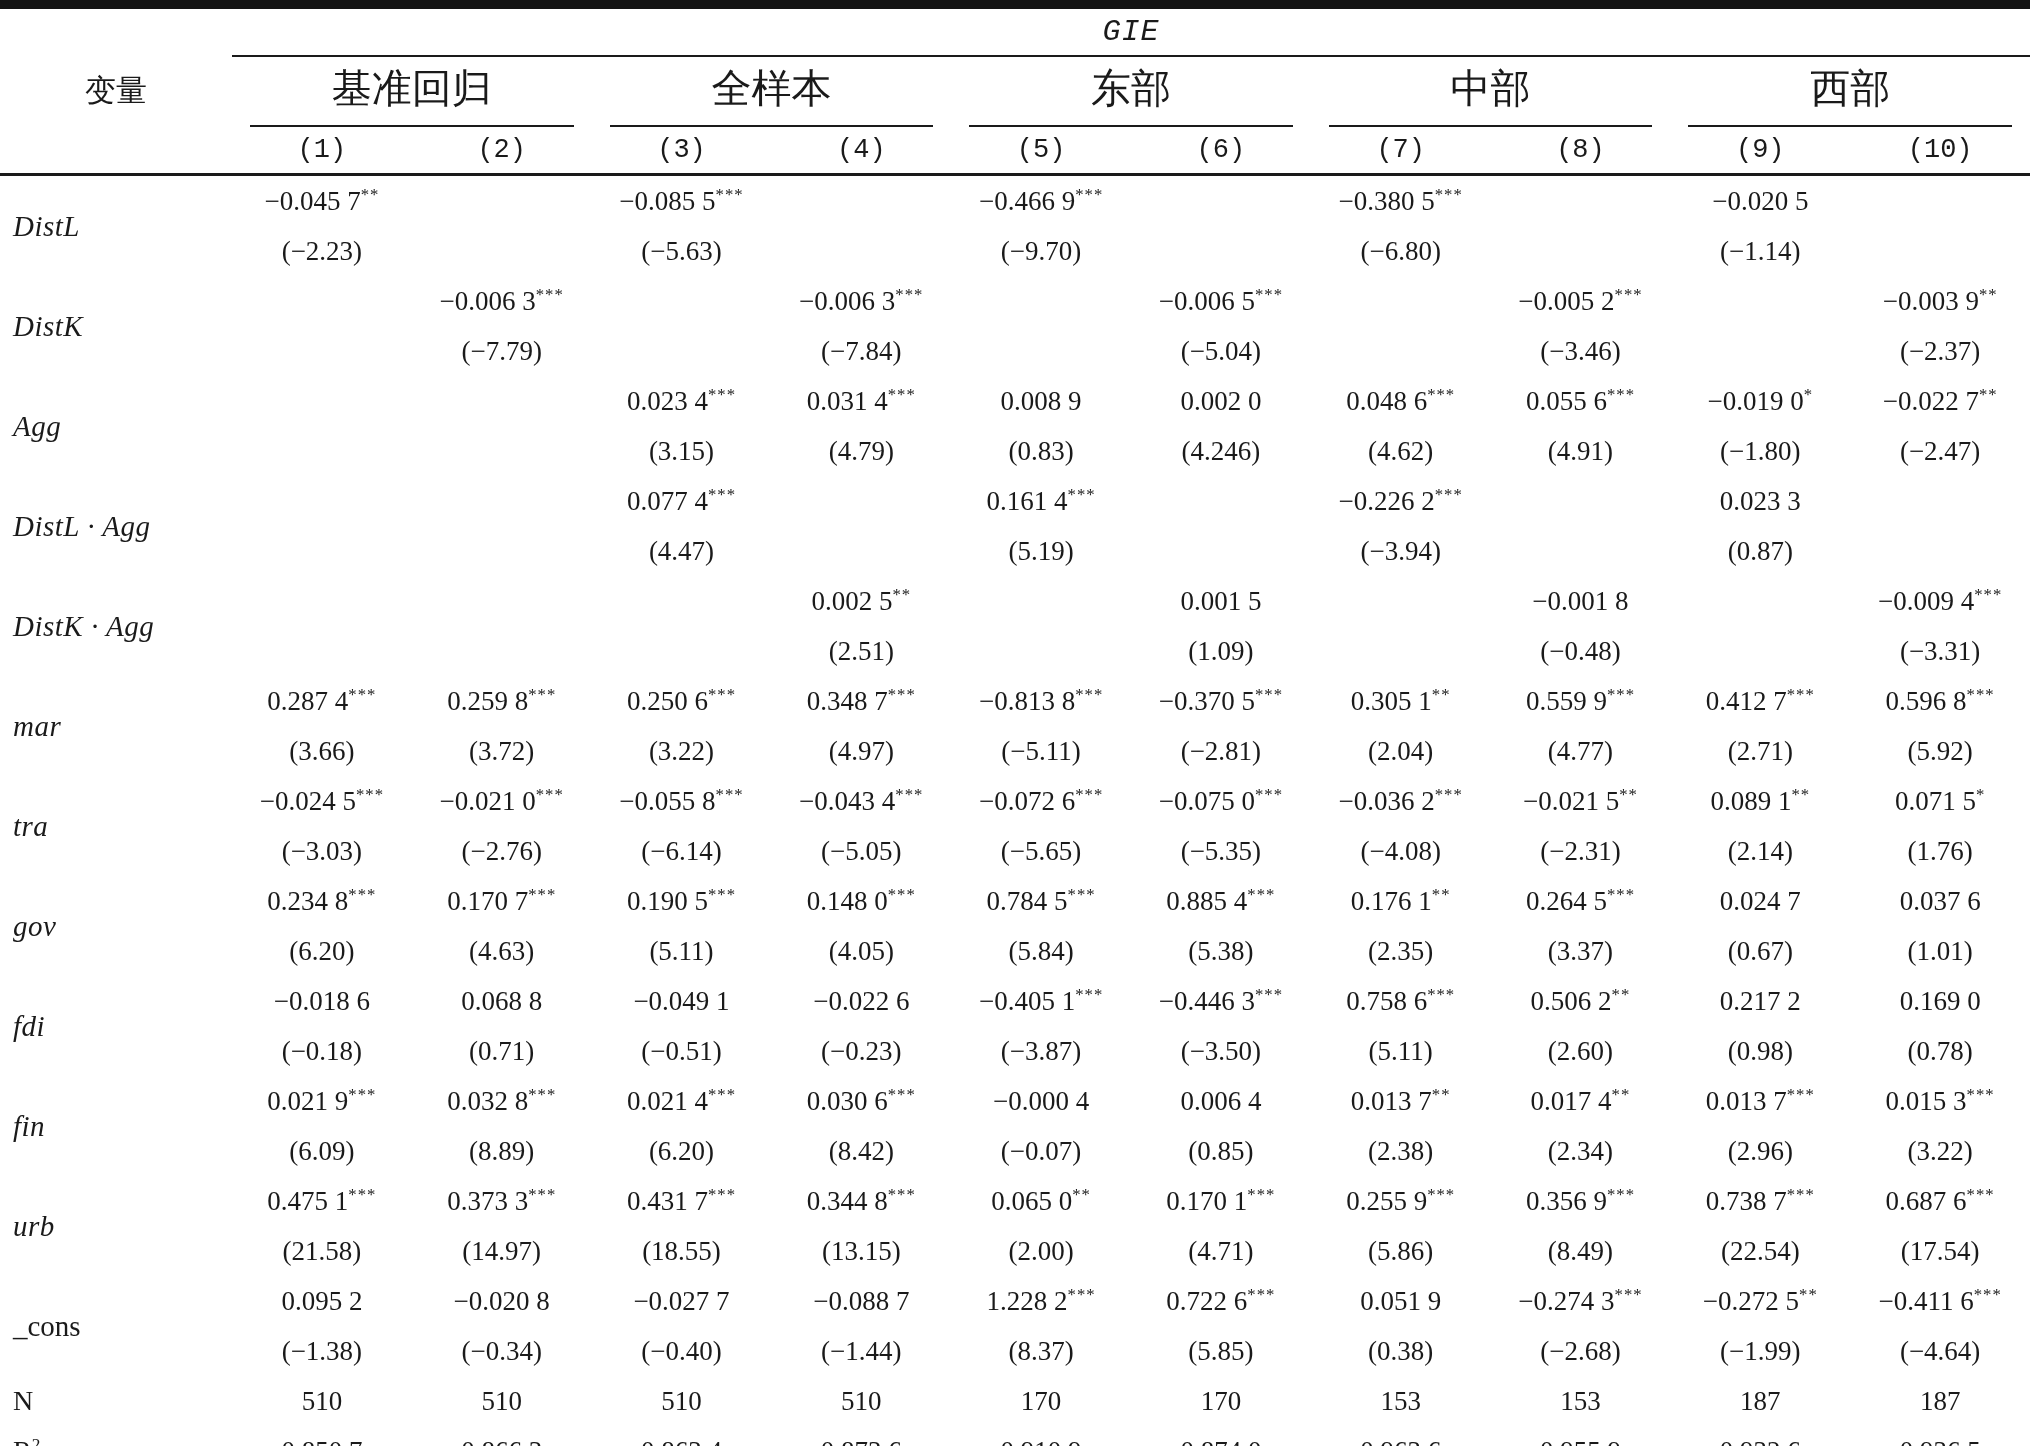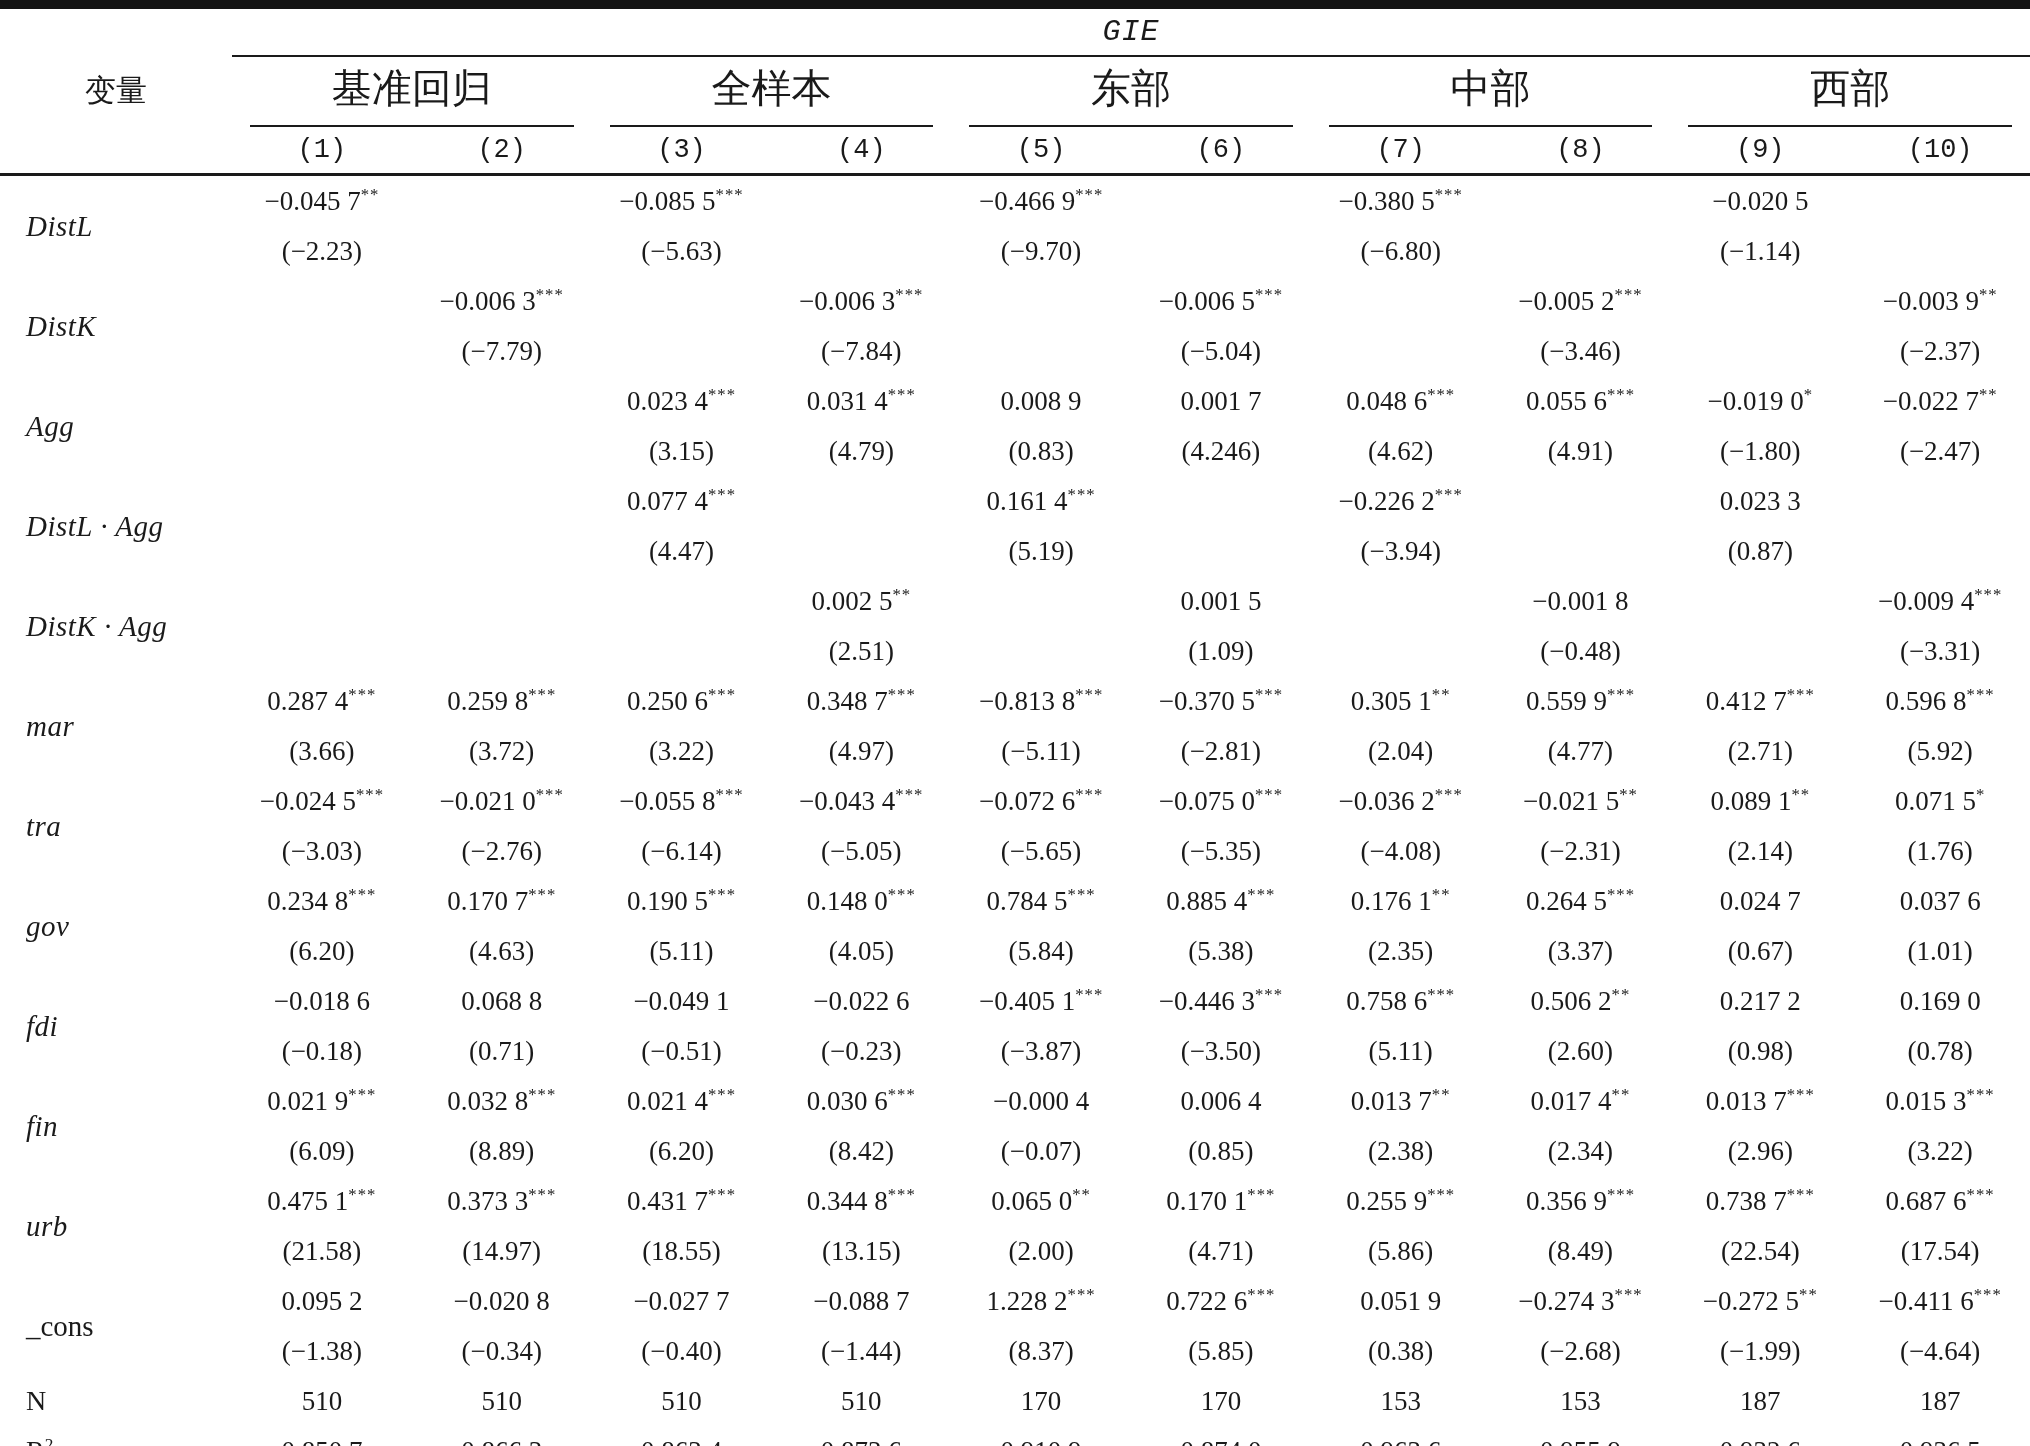--- a/index.html
+++ b/index.html
@@ -52,21 +52,21 @@
   }
   tr.colnum-row th {
     height: 46px;
     font-size: 27px;
     border-bottom: 3px solid #1a1a1a;
   }
 
   tbody td { font-size: 27px; height: 50px; line-height: 1; }
   td.var {
     text-align: left;
-    padding-left: 26px;
+    padding-left: 13px;
     font-style: italic;
     font-size: 29px;
     letter-spacing: 0.5px;
   }
   td.var.roman { font-style: normal; letter-spacing: 0; }
   sup.stars, sup.lbl-sup {
     font-size: 0.62em;
     vertical-align: super;
     letter-spacing: 1px;
   }
@@ -178,21 +178,21 @@
           <td></td>
           <td>(−2.37)</td>
         </tr>
         <tr>
           <td class="var" rowspan="2">Agg</td>
           <td></td>
           <td></td>
           <td><span>0.023 4</span><sup class="stars">***</sup></td>
           <td><span>0.031 4</span><sup class="stars">***</sup></td>
           <td><span>0.008 9</span></td>
-          <td><span>0.001 7</span></td>
+          <td><span>0.002 0</span></td>
           <td><span>0.048 6</span><sup class="stars">***</sup></td>
           <td><span>0.055 6</span><sup class="stars">***</sup></td>
           <td><span>−0.019 0</span><sup class="stars">*</sup></td>
           <td><span>−0.022 7</span><sup class="stars">**</sup></td>
         </tr>
         <tr>
           <td></td>
           <td></td>
           <td>(3.15)</td>
           <td>(4.79)</td>

